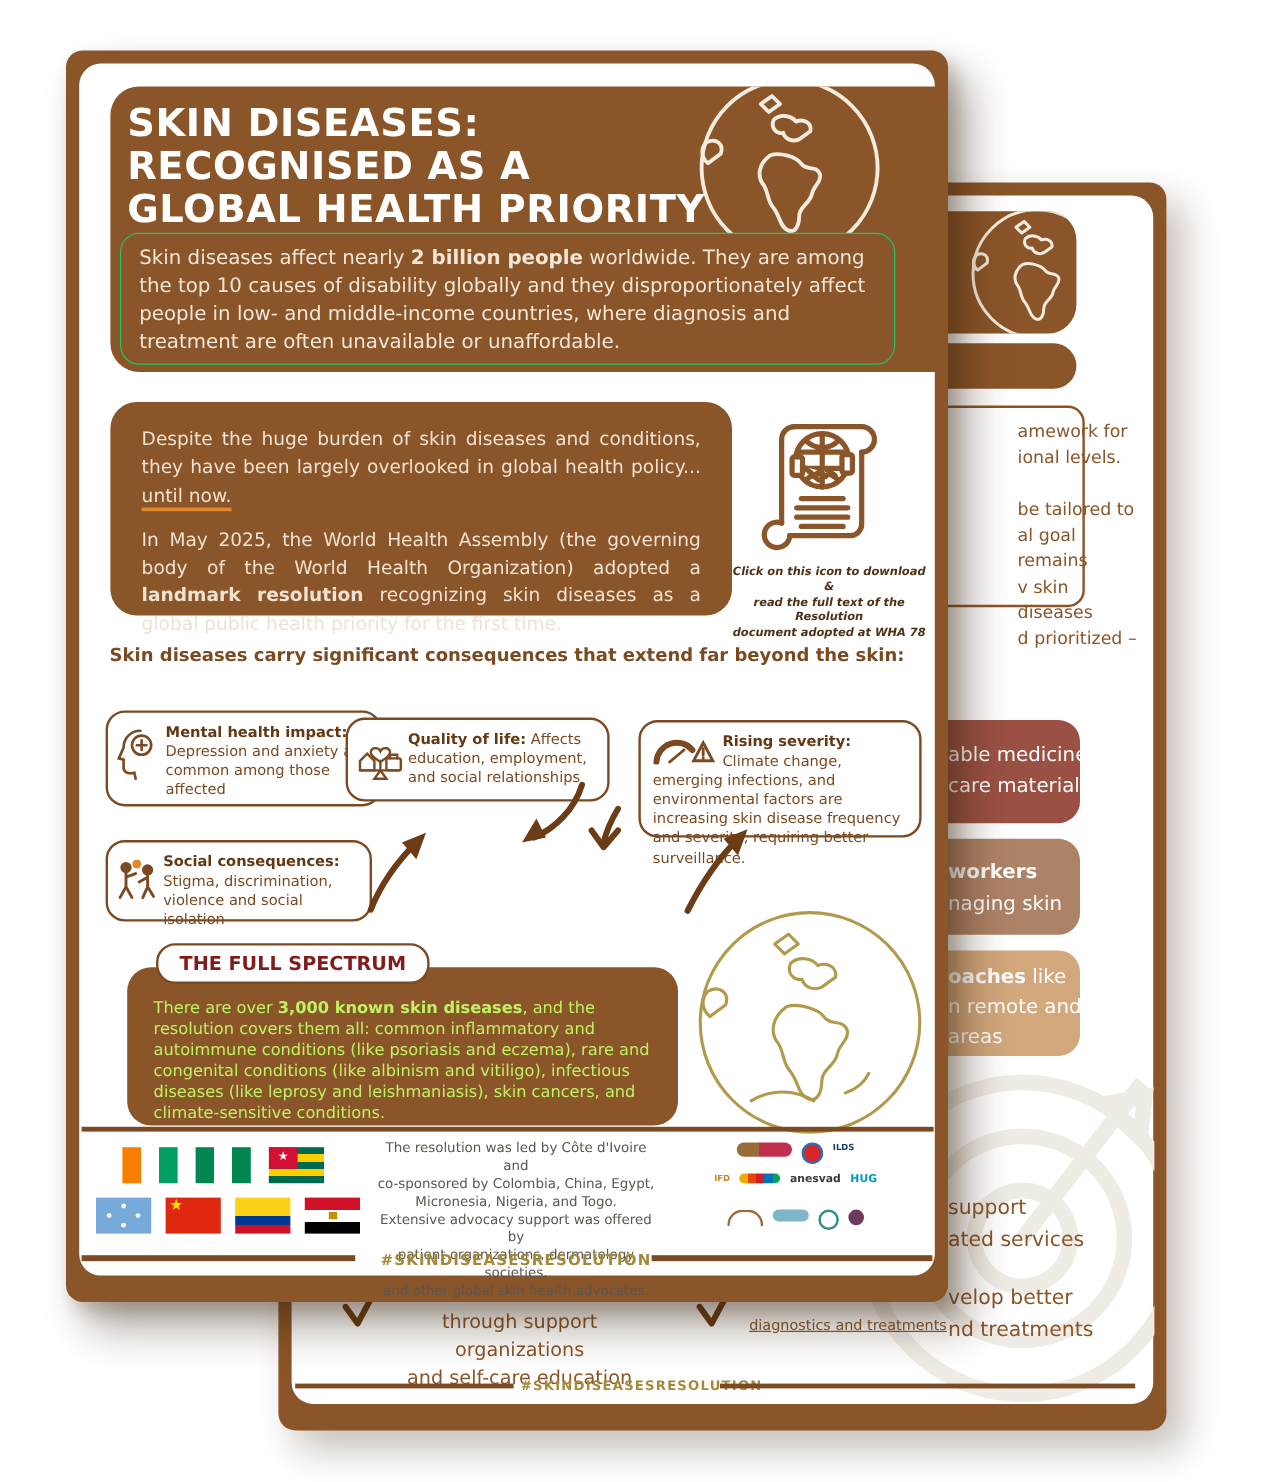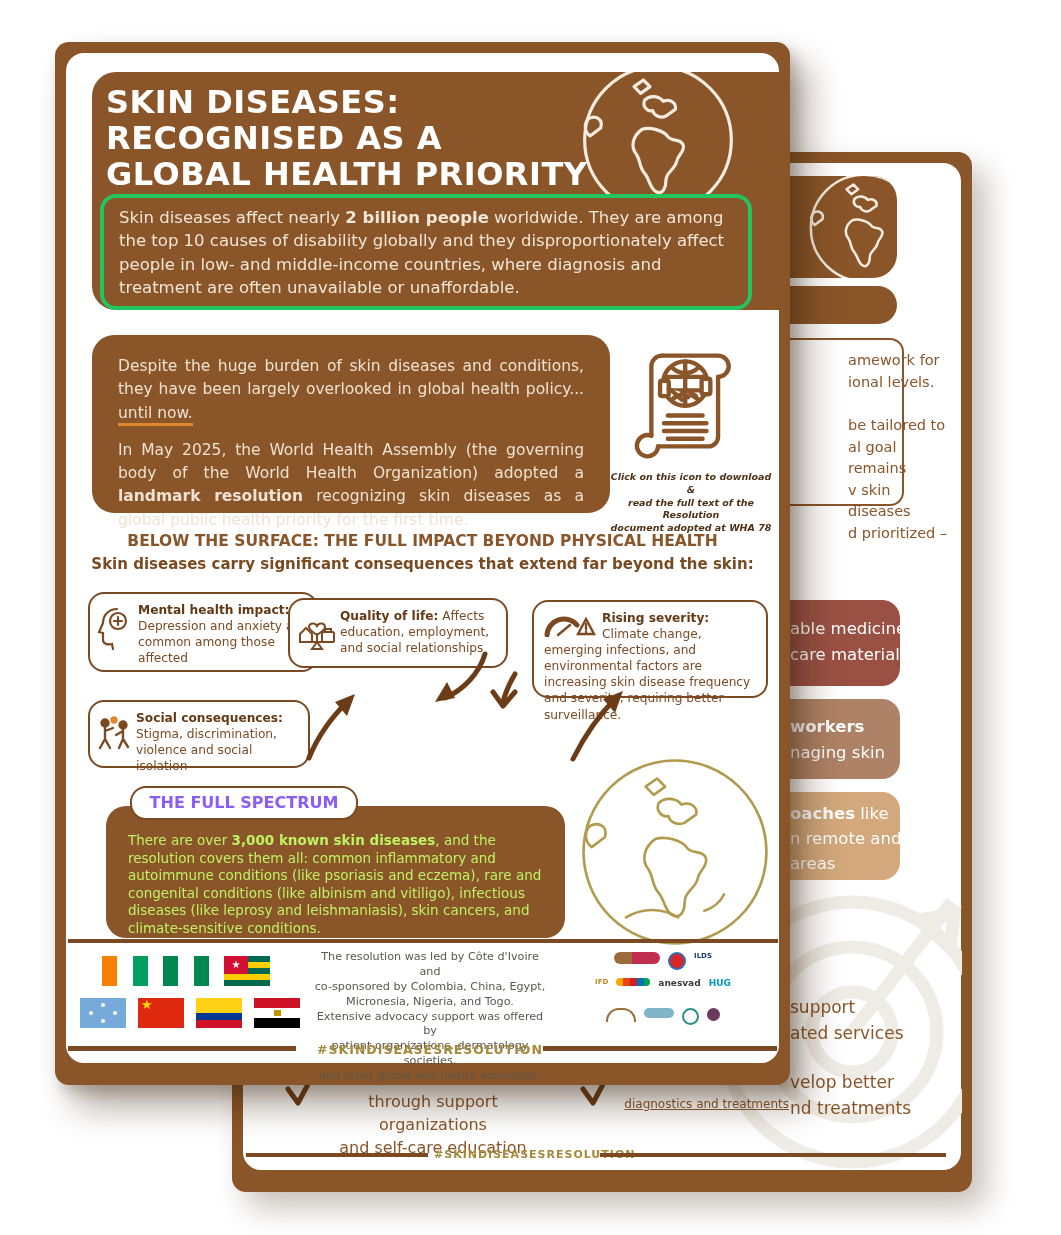--- a/index.html
+++ b/index.html
@@ -9,36 +9,36 @@
   .page{position:absolute;background:#8a5528;border-radius:14px;}
   .page .content{position:absolute;inset:0;border-radius:14px;overflow:hidden;}
   .inner{position:absolute;left:11px;top:11px;right:11px;bottom:22px;background:#fff;border-radius:18px;}
   .p1{left:55px;top:42px;width:735px;height:1043px;z-index:2;
       box-shadow:18px 22px 34px rgba(55,33,12,.38),6px 8px 14px rgba(55,33,12,.22);}
   .p2{left:232px;top:152px;width:740px;height:1040px;z-index:1;
       box-shadow:14px 16px 30px rgba(55,33,12,.28);}
   .brownbox{background:#8a5528;border-radius:24px;}
   .headerbox{left:37px;top:30px;width:738px;height:238px;overflow:hidden;}
   .title{left:14px;top:12px;width:560px;color:#fff;font-weight:bold;font-size:32px;line-height:36px;letter-spacing:.5px;}
-  .introbox{left:8px;top:122px;width:614px;height:92px;border:4px solid #22c55e;border-radius:16px;
+  .introbox{left:8px;top:122px;width:614px;height:92px;border:1px solid #22c55e;border-radius:16px;
             background:#8a5528;padding:8px 15px;font-size:16.5px;line-height:1.42;color:#f1e6d7;}
   .despite{left:37px;top:293px;width:466px;height:138px;border-radius:22px;padding:20px 26px;
            font-size:15.5px;line-height:1.5;text-align:justify;color:#efe2d2;}
   .uorange{border-bottom:3px solid #e2882e;padding-bottom:1px;}
   .b{font-weight:bold;}
   .caption{font-size:9.5px;font-style:italic;font-weight:bold;color:#4f3116;line-height:1.35;text-align:center;}
   .sechead{left:25px;top:490px;width:685px;text-align:center;}
   .sechead .l1{font-size:15.5px;font-weight:bold;color:#8a5528;}
   .sechead .l2{font-size:15px;font-weight:bold;color:#7a4a21;margin-top:5px;}
   .bubble{border:2.5px solid #7c4a22;border-radius:16px;background:#fff;color:#7c4a22;
           font-size:12.2px;line-height:1.32;padding:8px 10px;}
   .bubble .lbl{font-weight:bold;color:#643813;}
   .bub-ico{position:absolute;left:7px;top:12px;color:#7c4a22;}
   .pill{left:75px;top:744px;width:224px;height:30px;background:#fff;border:2.5px solid #7c4a22;border-radius:16px;
-        z-index:3;text-align:center;font-weight:bold;font-size:16px;color:#8b5cf6;line-height:30px;}
+        z-index:3;text-align:center;font-weight:bold;font-size:16px;color:#7f1d1d;line-height:30px;}
   .specbox{left:51px;top:764px;width:415px;height:106px;border-radius:20px;padding:26px 22px 0 22px;
            font-size:13.5px;line-height:1.3;color:#bef264;z-index:2;}
   .divline{background:#7c4a22;}
   .flag{position:absolute;width:46px;height:30px;overflow:hidden;}
   .flag i{position:absolute;font-style:normal;}
   .f-civ{background:linear-gradient(90deg,#f77f00 0 33.4%,#fff 33.4% 66.6%,#009e60 66.6%);}
   .f-nga{background:linear-gradient(90deg,#008751 0 33.4%,#fff 33.4% 66.6%,#008751 66.6%);}
   .f-tgo{background:linear-gradient(180deg,#006a4e 0 20%,#ffce00 20% 40%,#006a4e 40% 60%,#ffce00 60% 80%,#006a4e 80%);}
   .f-tgo i{left:0;top:0;width:24px;height:18px;background:#d21034;color:#fff;font-size:10px;line-height:18px;text-align:center;}
   .f-fsm{background:#75aadb;}
@@ -202,21 +202,20 @@
           </g>
         </svg>
         <div class="caption" style="margin-top:7px;">
           <div>Click on this icon to download &amp;</div>
           <div>read the full text of the Resolution</div>
           <div>document adopted at WHA 78</div>
         </div>
       </div>
 
       <div class="abs sechead">
-        <div class="l1">BELOW THE SURFACE: THE FULL IMPACT BEYOND PHYSICAL HEALTH</div>
         <div class="l2">Skin diseases carry significant consequences that extend far beyond the skin:</div>
       </div>
 
       <div class="abs bubble" style="left:33px;top:550px;width:168px;height:60px;padding-left:48px;">
         <svg class="bub-ico" width="36" height="44" viewBox="0 0 36 44">
           <g fill="none" stroke="currentColor" stroke-width="2.2" stroke-linecap="round">
             <path d="M20 3 c-8 0 -14 6 -14 14 l-4 9 4 1 v7 c0 4 5 5 9 4 l1 5"></path>
             <circle cx="21" cy="15" r="8"></circle>
               <path d="M21 11 v8 M17 15 h8"></path>
           </g>

